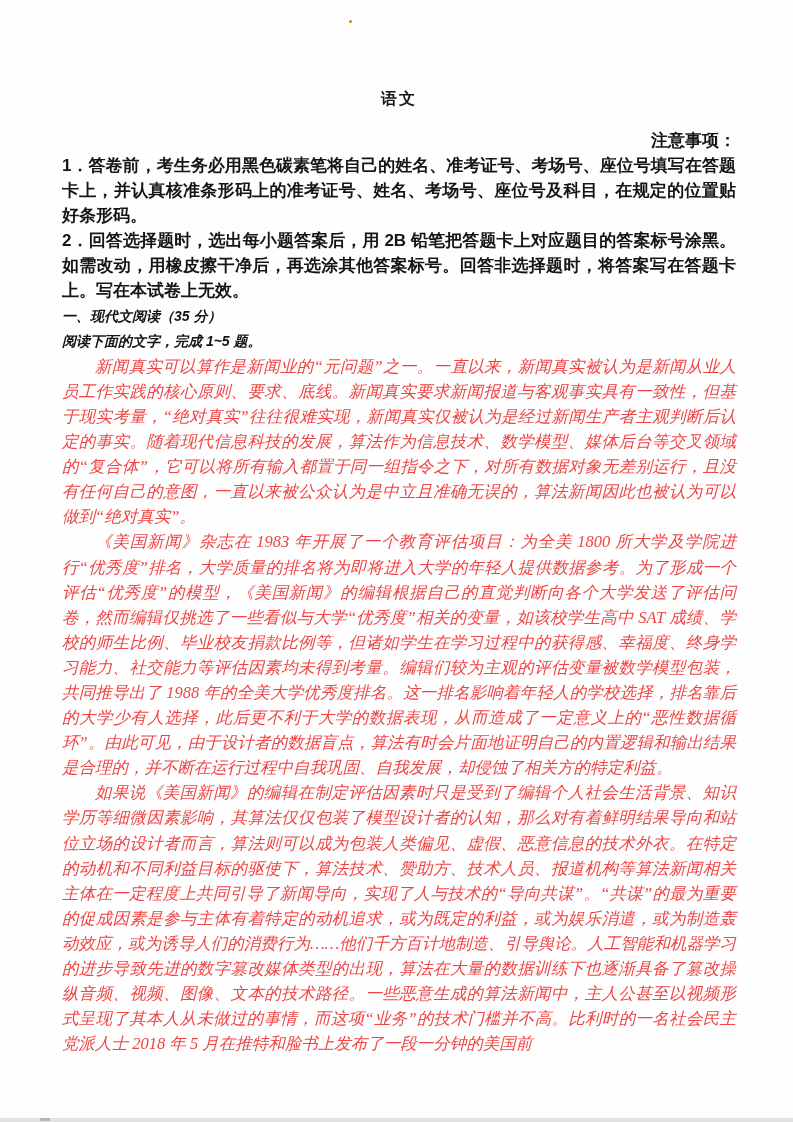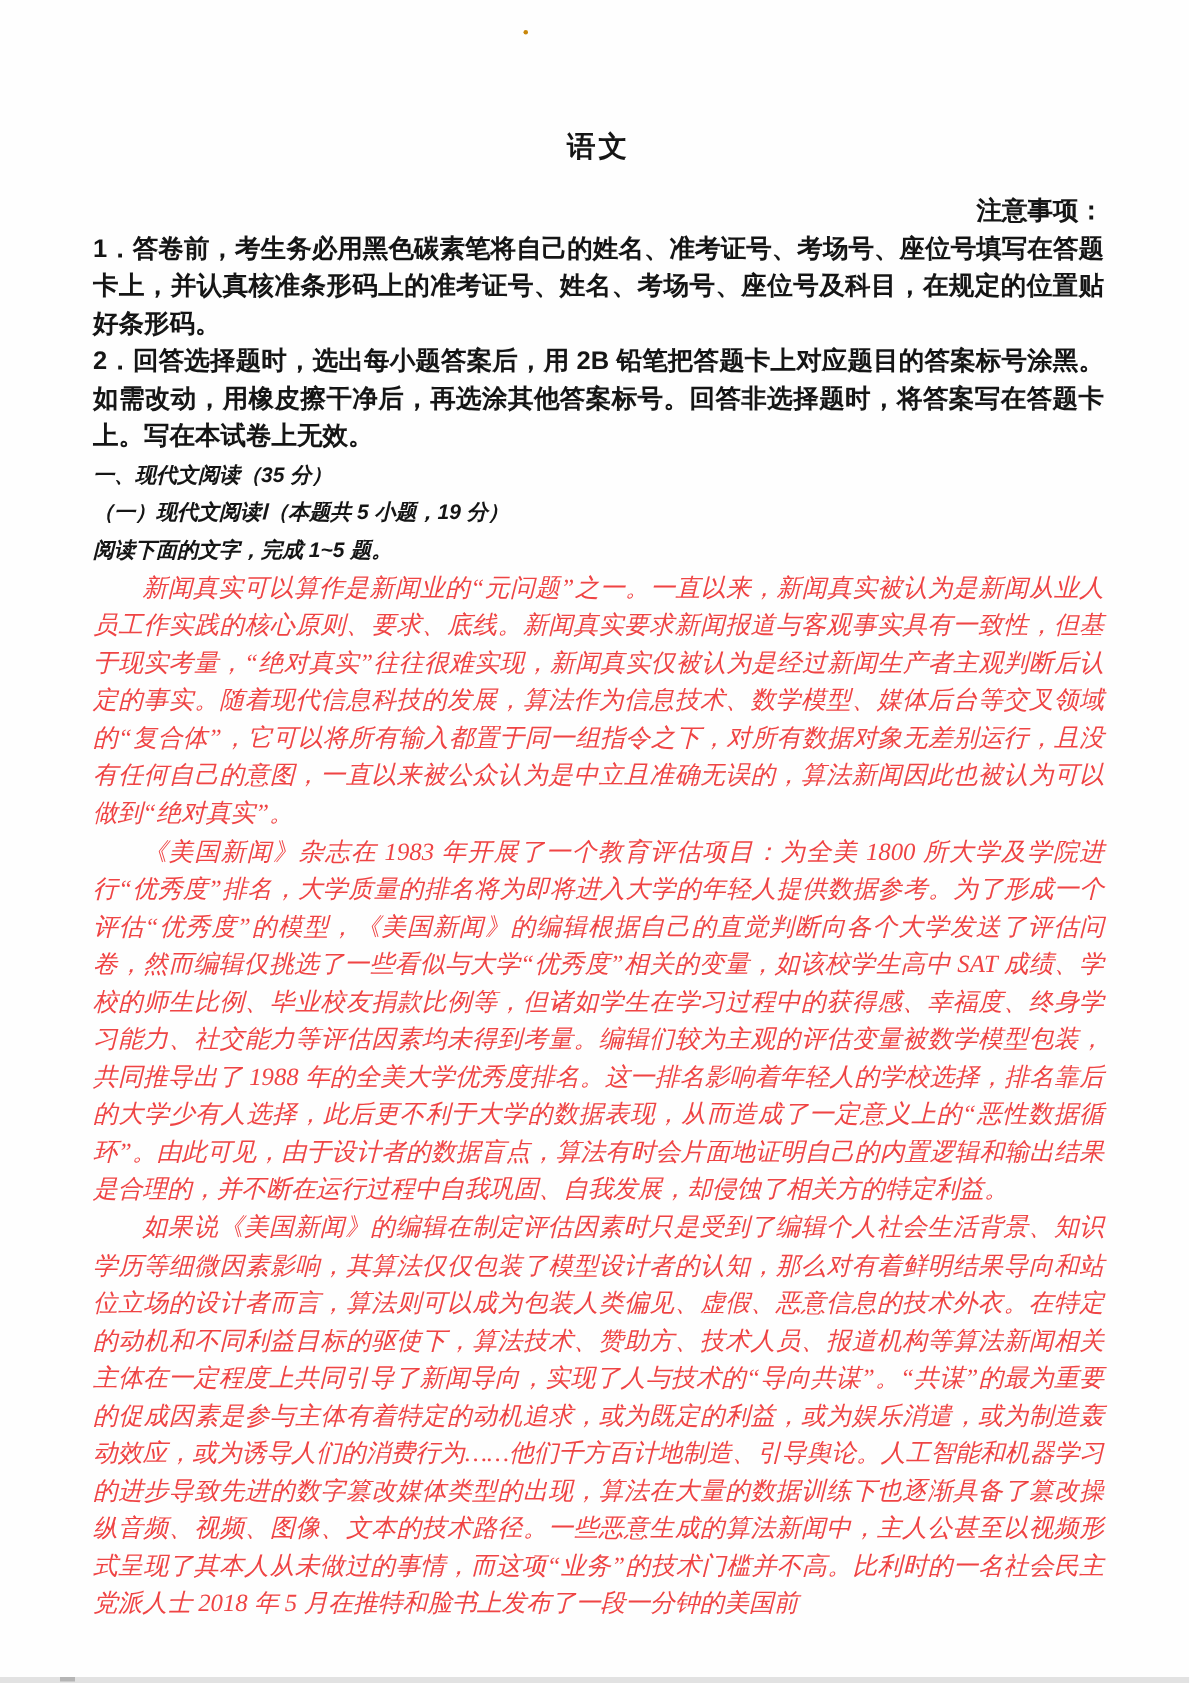--- a/index.html
+++ b/index.html
@@ -24,21 +24,21 @@
     margin: 0 0 20px 0;
     text-align: center;
     font-size: 22px;
     font-weight: bold;
     line-height: 28px;
     letter-spacing: 1px;
   }
   .doc-subject {
     margin: 0 0 16px 0;
     text-align: center;
-    font-size: 19px;
+    font-size: 16px;
     font-weight: bold;
     line-height: 26px;
     letter-spacing: 2px;
   }
   .notice-heading {
     margin: 0;
     font-size: 17px;
     font-weight: bold;
     line-height: 25px;
     text-align: right;
@@ -109,21 +109,20 @@
 
     <p class="notice-heading">注意事项：</p>
 
     <p class="notice-item">1．答卷前，考生务必用黑色碳素笔将自己的姓名、准考证号、考场号、座位号填写在答题卡上，并认真核准条形码上的准考证号、姓名、考场号、座位号及科目，在规定的位置贴好条形码。</p>
 
     <p class="notice-item">2．回答选择题时，选出每小题答案后，用 2B 铅笔把答题卡上对应题目的答案标号涂黑。如需改动，用橡皮擦干净后，再选涂其他答案标号。回答非选择题时，将答案写在答题卡上。写在本试卷上无效。</p>
 
 
     <p class="section-heading">一、现代文阅读（35 分）</p>
 
-    <p class="subsection-heading">（一）现代文阅读Ⅰ（本题共 5 小题，19 分）</p>
 
     <p class="instruction">阅读下面的文字，完成 1~5 题。</p>
 
     <div class="passage">
       <p>新闻真实可以算作是新闻业的“元问题”之一。一直以来，新闻真实被认为是新闻从业人员工作实践的核心原则、要求、底线。新闻真实要求新闻报道与客观事实具有一致性，但基于现实考量，“绝对真实”往往很难实现，新闻真实仅被认为是经过新闻生产者主观判断后认定的事实。随着现代信息科技的发展，算法作为信息技术、数学模型、媒体后台等交叉领域的“复合体”，它可以将所有输入都置于同一组指令之下，对所有数据对象无差别运行，且没有任何自己的意图，一直以来被公众认为是中立且准确无误的，算法新闻因此也被认为可以做到“绝对真实”。</p>
       <p>《美国新闻》杂志在 1983 年开展了一个教育评估项目：为全美 1800 所大学及学院进行“优秀度”排名，大学质量的排名将为即将进入大学的年轻人提供数据参考。为了形成一个评估“优秀度”的模型，《美国新闻》的编辑根据自己的直觉判断向各个大学发送了评估问卷，然而编辑仅挑选了一些看似与大学“优秀度”相关的变量，如该校学生高中 SAT 成绩、学校的师生比例、毕业校友捐款比例等，但诸如学生在学习过程中的获得感、幸福度、终身学习能力、社交能力等评估因素均未得到考量。编辑们较为主观的评估变量被数学模型包装，共同推导出了 1988 年的全美大学优秀度排名。这一排名影响着年轻人的学校选择，排名靠后的大学少有人选择，此后更不利于大学的数据表现，从而造成了一定意义上的“恶性数据循环”。由此可见，由于设计者的数据盲点，算法有时会片面地证明自己的内置逻辑和输出结果是合理的，并不断在运行过程中自我巩固、自我发展，却侵蚀了相关方的特定利益。</p>
       <p>如果说《美国新闻》的编辑在制定评估因素时只是受到了编辑个人社会生活背景、知识学历等细微因素影响，其算法仅仅包装了模型设计者的认知，那么对有着鲜明结果导向和站位立场的设计者而言，算法则可以成为包装人类偏见、虚假、恶意信息的技术外衣。在特定的动机和不同利益目标的驱使下，算法技术、赞助方、技术人员、报道机构等算法新闻相关主体在一定程度上共同引导了新闻导向，实现了人与技术的“导向共谋”。“共谋”的最为重要的促成因素是参与主体有着特定的动机追求，或为既定的利益，或为娱乐消遣，或为制造轰动效应，或为诱导人们的消费行为……他们千方百计地制造、引导舆论。人工智能和机器学习的进步导致先进的数字篡改媒体类型的出现，算法在大量的数据训练下也逐渐具备了篡改操纵音频、视频、图像、文本的技术路径。一些恶意生成的算法新闻中，主人公甚至以视频形式呈现了其本人从未做过的事情，而这项“业务”的技术门槛并不高。比利时的一名社会民主党派人士 2018 年 5 月在推特和脸书上发布了一段一分钟的美国前</p>
     </div>
   </div>
 

